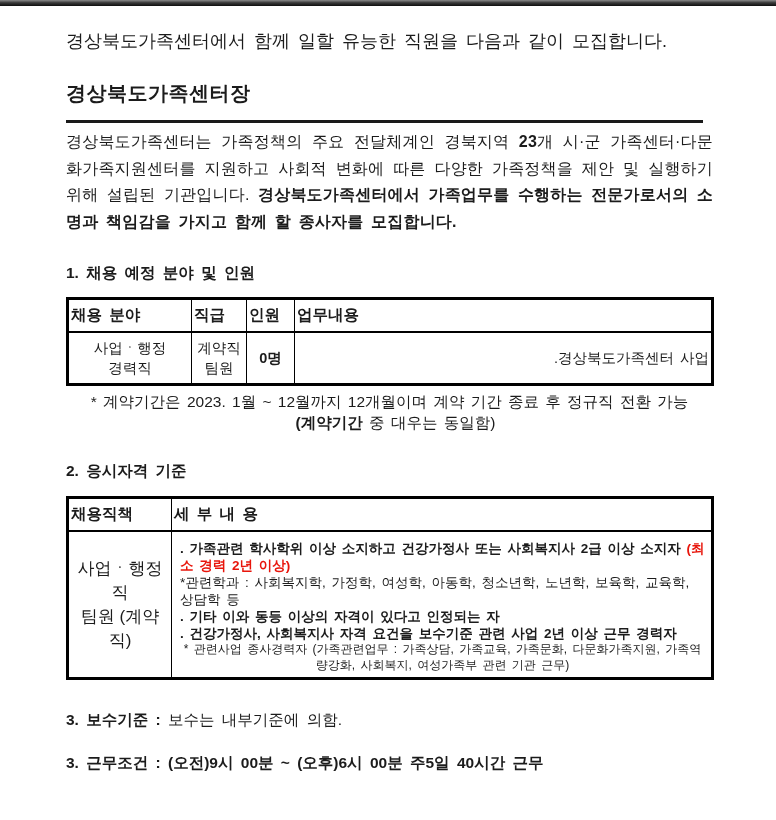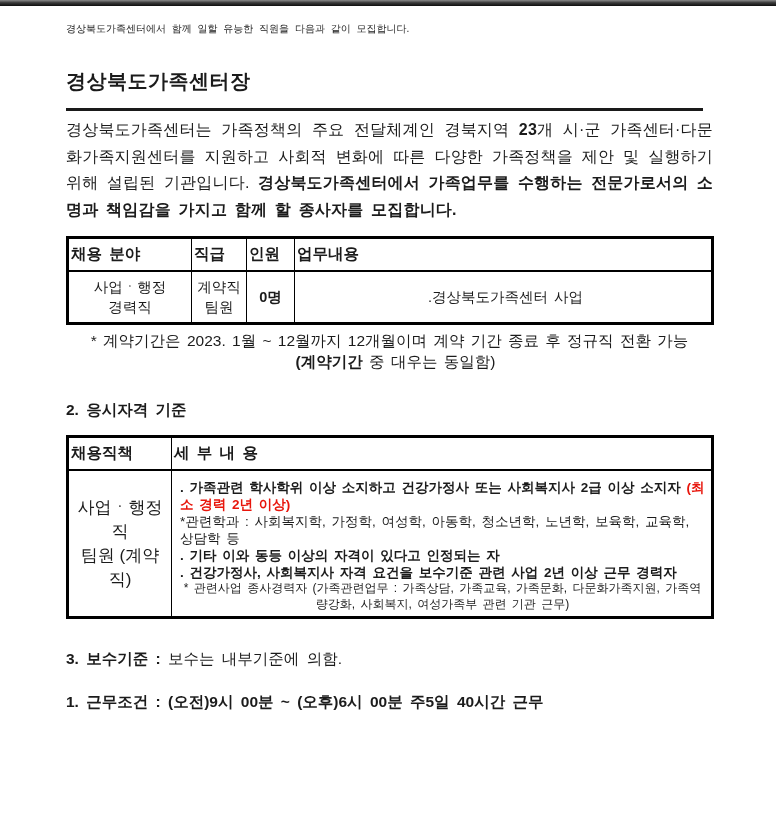--- a/index.html
+++ b/index.html
@@ -22,21 +22,22 @@
   }
   .doc-title {
     text-align: center;
     font-size: 20px;
     font-weight: 500;
     letter-spacing: 1px;
     word-spacing: 4px;
     line-height: 26px;
   }
   .intro {
-    font-size: 10px;
+    margin-top: 12px;
+    font-size: 18px;
     line-height: 22px;
     word-spacing: 3px;
   }
   .date {
     margin-top: 4px;
     font-size: 15.5px;
     line-height: 22px;
     word-spacing: 3px;
   }
   .issuer {
@@ -87,21 +88,21 @@
   }
   .tbl1 td {
     font-size: 14.5px;
     text-align: center;
     vertical-align: middle;
     line-height: 20px;
     padding: 3px 2px;
     height: 44px;
   }
   .tbl1 td.duty {
-    text-align: center;
+    text-align: right;
     padding-left: 7px;
     word-spacing: 2px;
   }
   .note {
     margin-top: 5px;
     font-size: 15.5px;
     line-height: 21px;
     word-spacing: 2px;
     text-align: center;
   }
@@ -137,20 +138,21 @@
 
 
   <div class="issuer">경상북도가족센터장</div>
 
   <div class="rule"></div>
 
   <div class="about">
     <span>경상북도가족센터는 가족정책의 주요 전달체계인 경북지역 </span><span class="b">23</span><span>개 시·군 가족센터·다문화가족지원센터를 지원하고 사회적 변화에 따른 다양한 가족정책을 제안 및 실행하기 위해 설립된 기관입니다. </span><span class="b">경상북도가족센터에서 가족업무를 수행하는 전문가로서의 소명과 책임감을 가지고 함께 할 종사자를 모집합니다.</span>
   </div>
 
+  <div class="sec-heading">1. 채용 예정 분야 및 인원</div>
 
   <table class="tbl1">
     <colgroup>
       <col style="width:124px">
         <col style="width:55px">
         <col style="width:48px">
         <col style="width:418px">
     </colgroup>
     <thead>
       <tr>
@@ -209,16 +211,16 @@
         </td>
       </tr>
     </tbody>
   </table>
 
   <div class="sec3">
     <span class="b">3. 보수기준 : </span><span>보수는 내부기준에 의함.</span>
   </div>
 
   <div class="sec4 b">
-    <span>1. 근무조건 : </span><span>(오전)9시 00분 ~ (오후)6시 00분 주5일 40시간 근무</span>
+    <span>3. 근무조건 : </span><span>(오전)9시 00분 ~ (오후)6시 00분 주5일 40시간 근무</span>
   </div>
 
 </div>
 
 </body></html>

